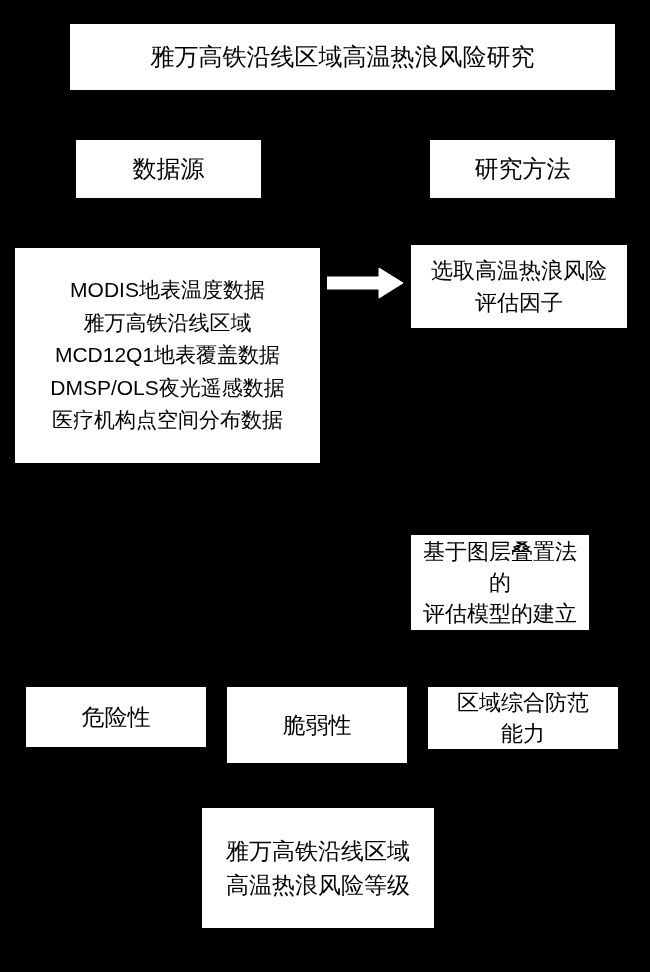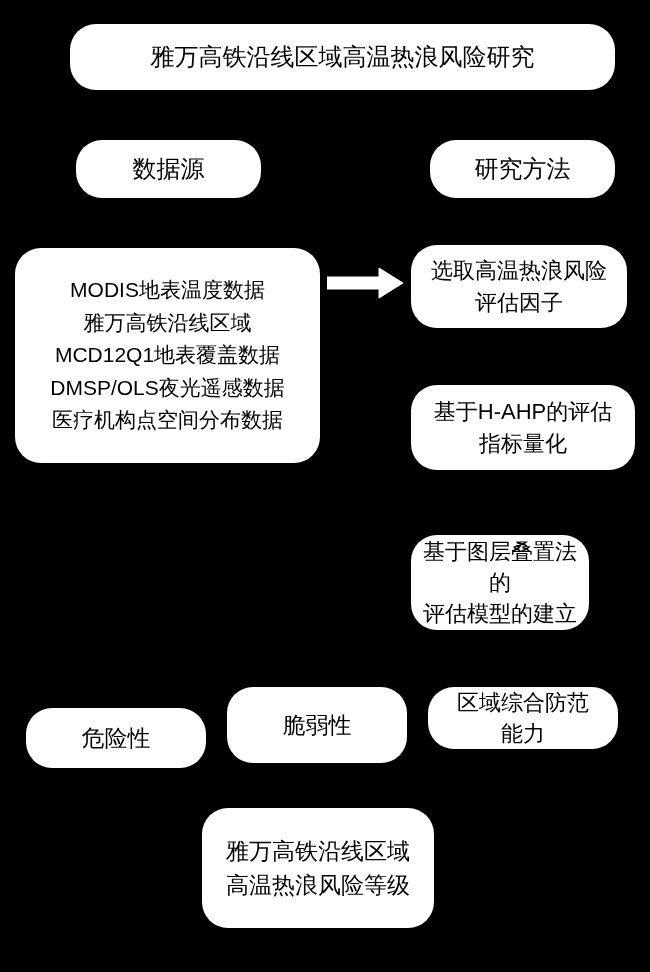--- a/index.html
+++ b/index.html
@@ -25,21 +25,20 @@
     background: #ffffff;
     color: #000000;
     display: flex;
     align-items: center;
     justify-content: center;
     text-align: center;
     line-height: 1.42;
     box-sizing: border-box;
     padding: 4px 6px;
     white-space: pre-line;
-    border-radius: 26px;
   }
   .title-box {
     left: 70px;
     top: 24px;
     width: 545px;
     height: 66px;
     font-size: 24px;
   }
   .src-header {
     left: 76px;
@@ -84,21 +83,20 @@
     height: 95px;
     font-size: 22px;
     margin-top: 8px;
   }
   .r1 {
     left: 26px;
     top: 687px;
     width: 180px;
     height: 60px;
     font-size: 23px;
-    margin-top: 21px;
   }
   .r2 {
     left: 227px;
     top: 687px;
     width: 180px;
     height: 76px;
     font-size: 23px;
   }
   .r3 {
     left: 428px;
@@ -140,22 +138,20 @@
 DMSP/OLS夜光遥感数据
 医疗机构点空间分布数据</div>
 
   <svg class="arrow" viewBox="0 0 78 42">
     <polygon points="0,15 52,15 52,6 76,21 52,36 52,27 0,27" fill="#ffffff" stroke="#ffffff" stroke-width="1"></polygon>
   </svg>
 
   <div class="box m1">选取高温热浪风险
 评估因子</div>
 
-  <div class="box m2">基于H-AHP的评估
-指标量化</div>
 
   <div class="box m3">基于图层叠置法的
 评估模型的建立</div>
 
   <div class="box r1">危险性</div>
 
   <div class="box r2">脆弱性</div>
 
   <div class="box r3">区域综合防范
 能力</div>

